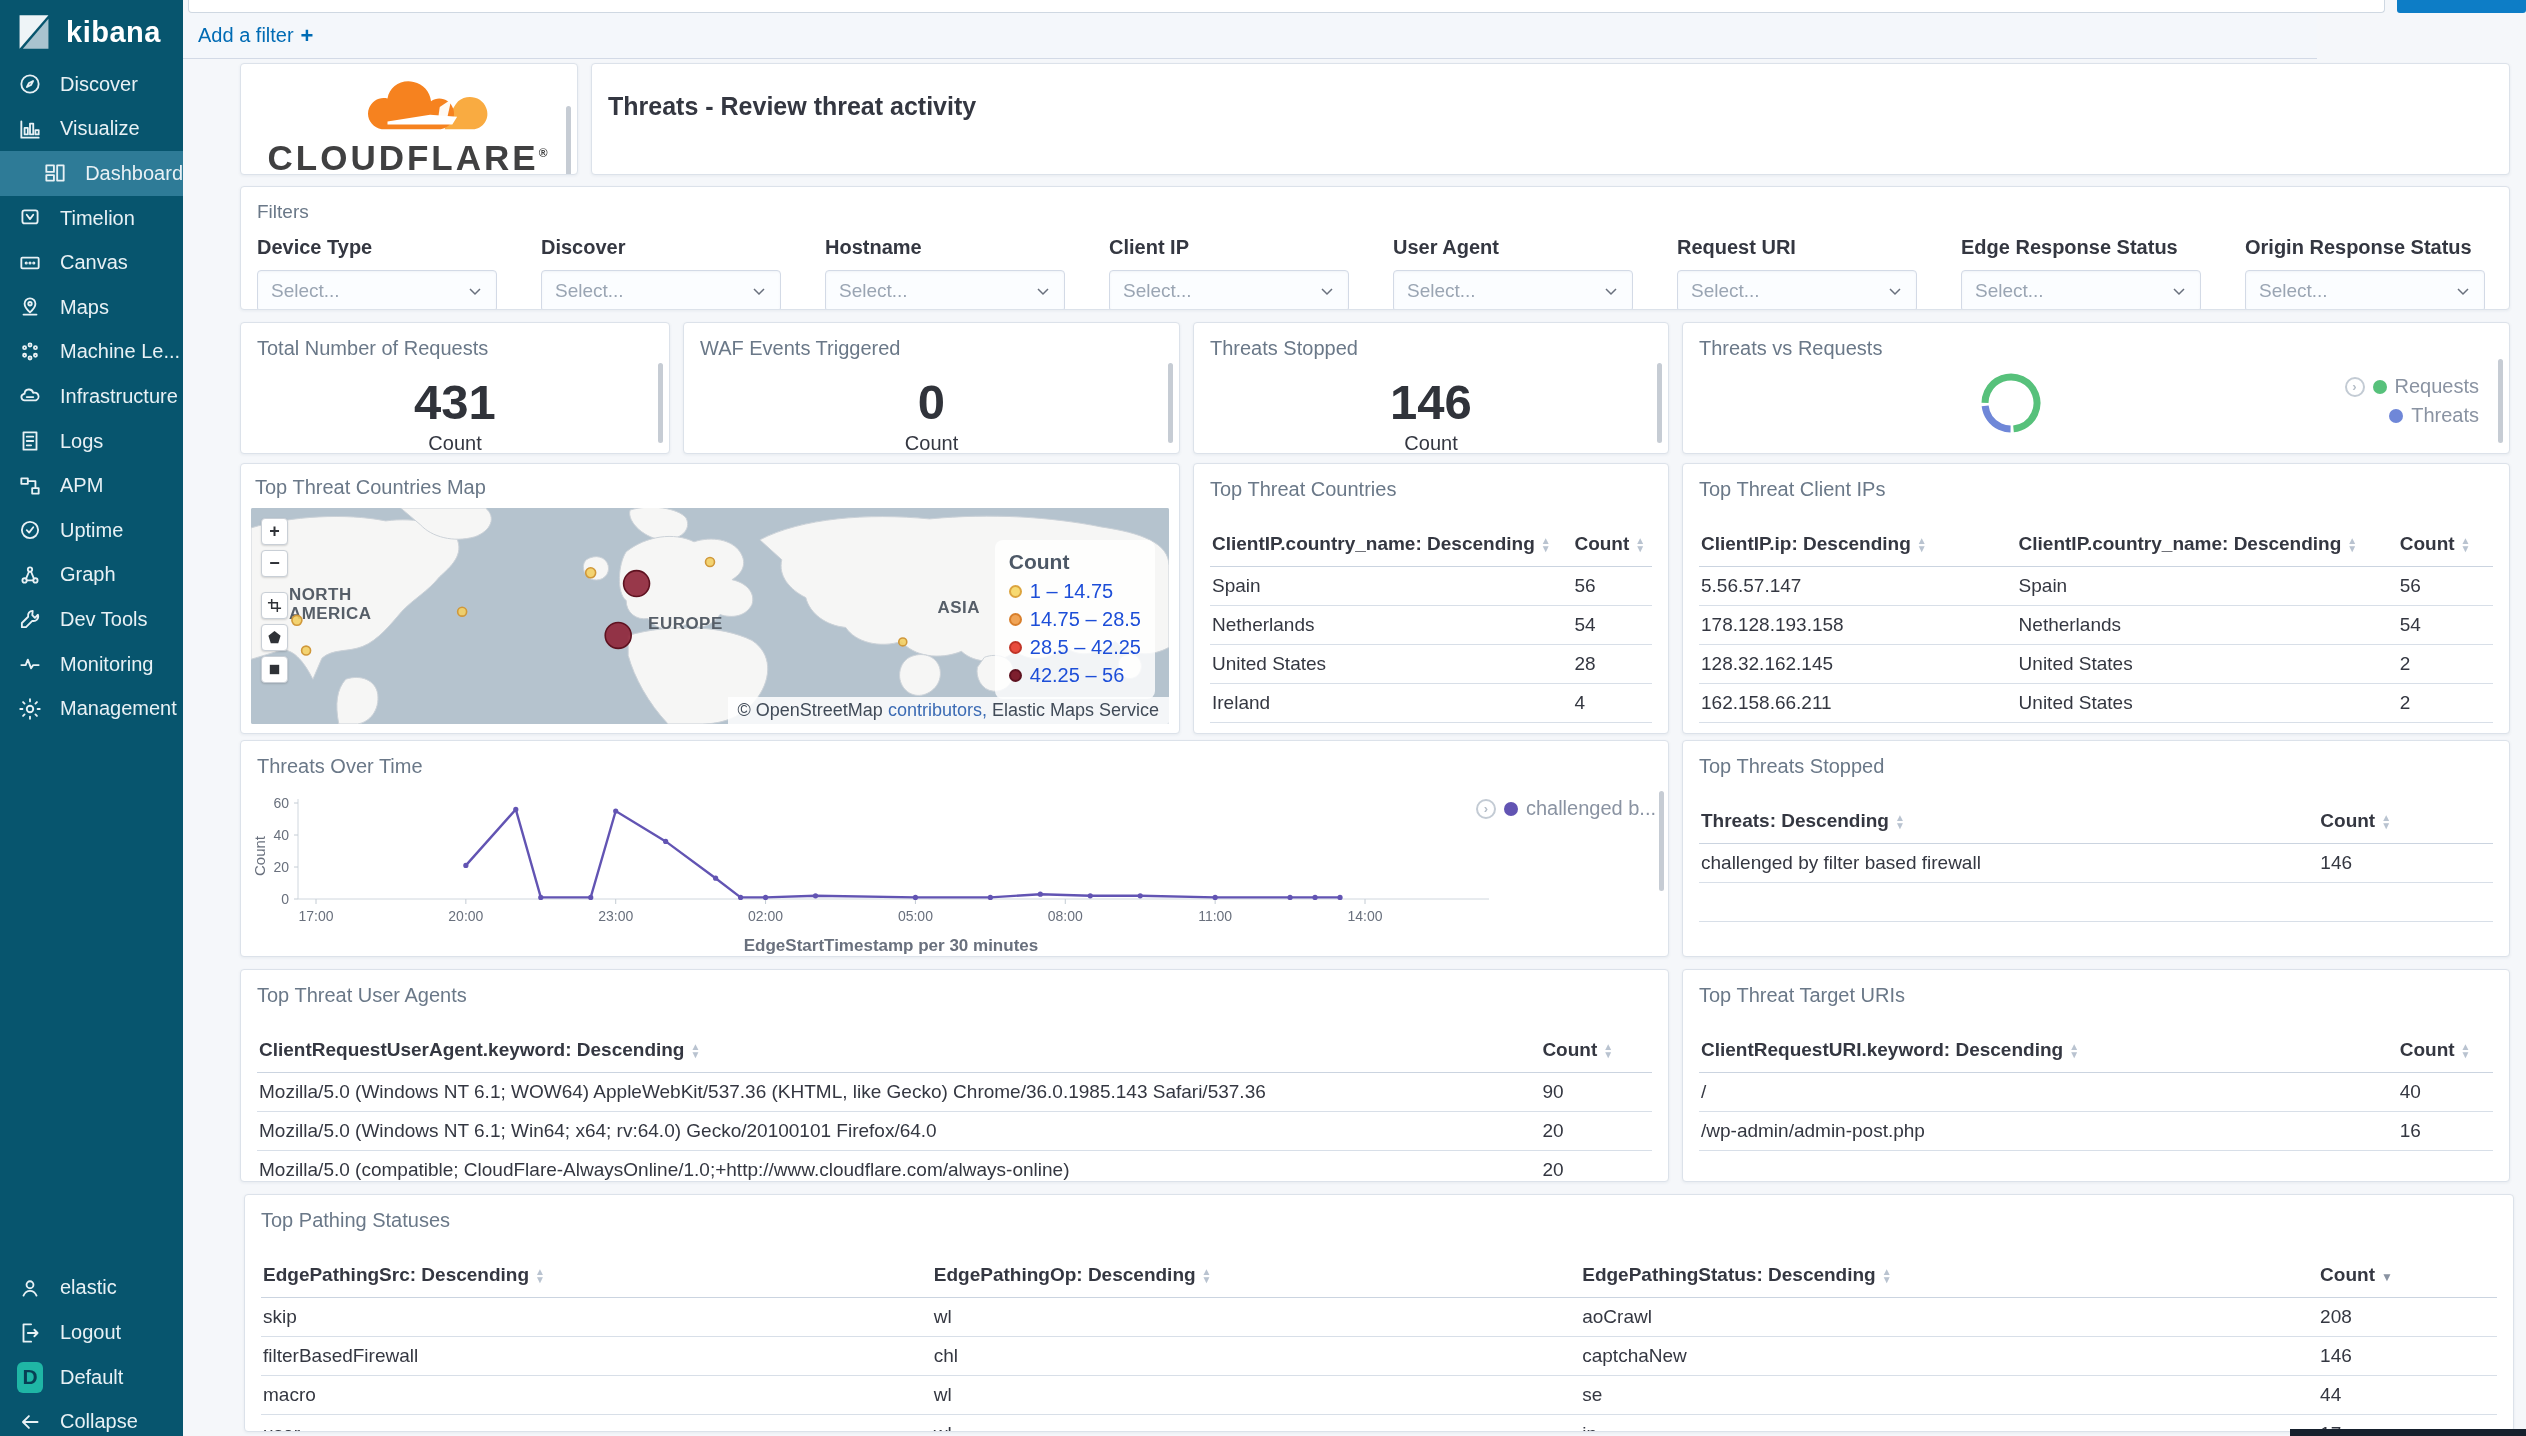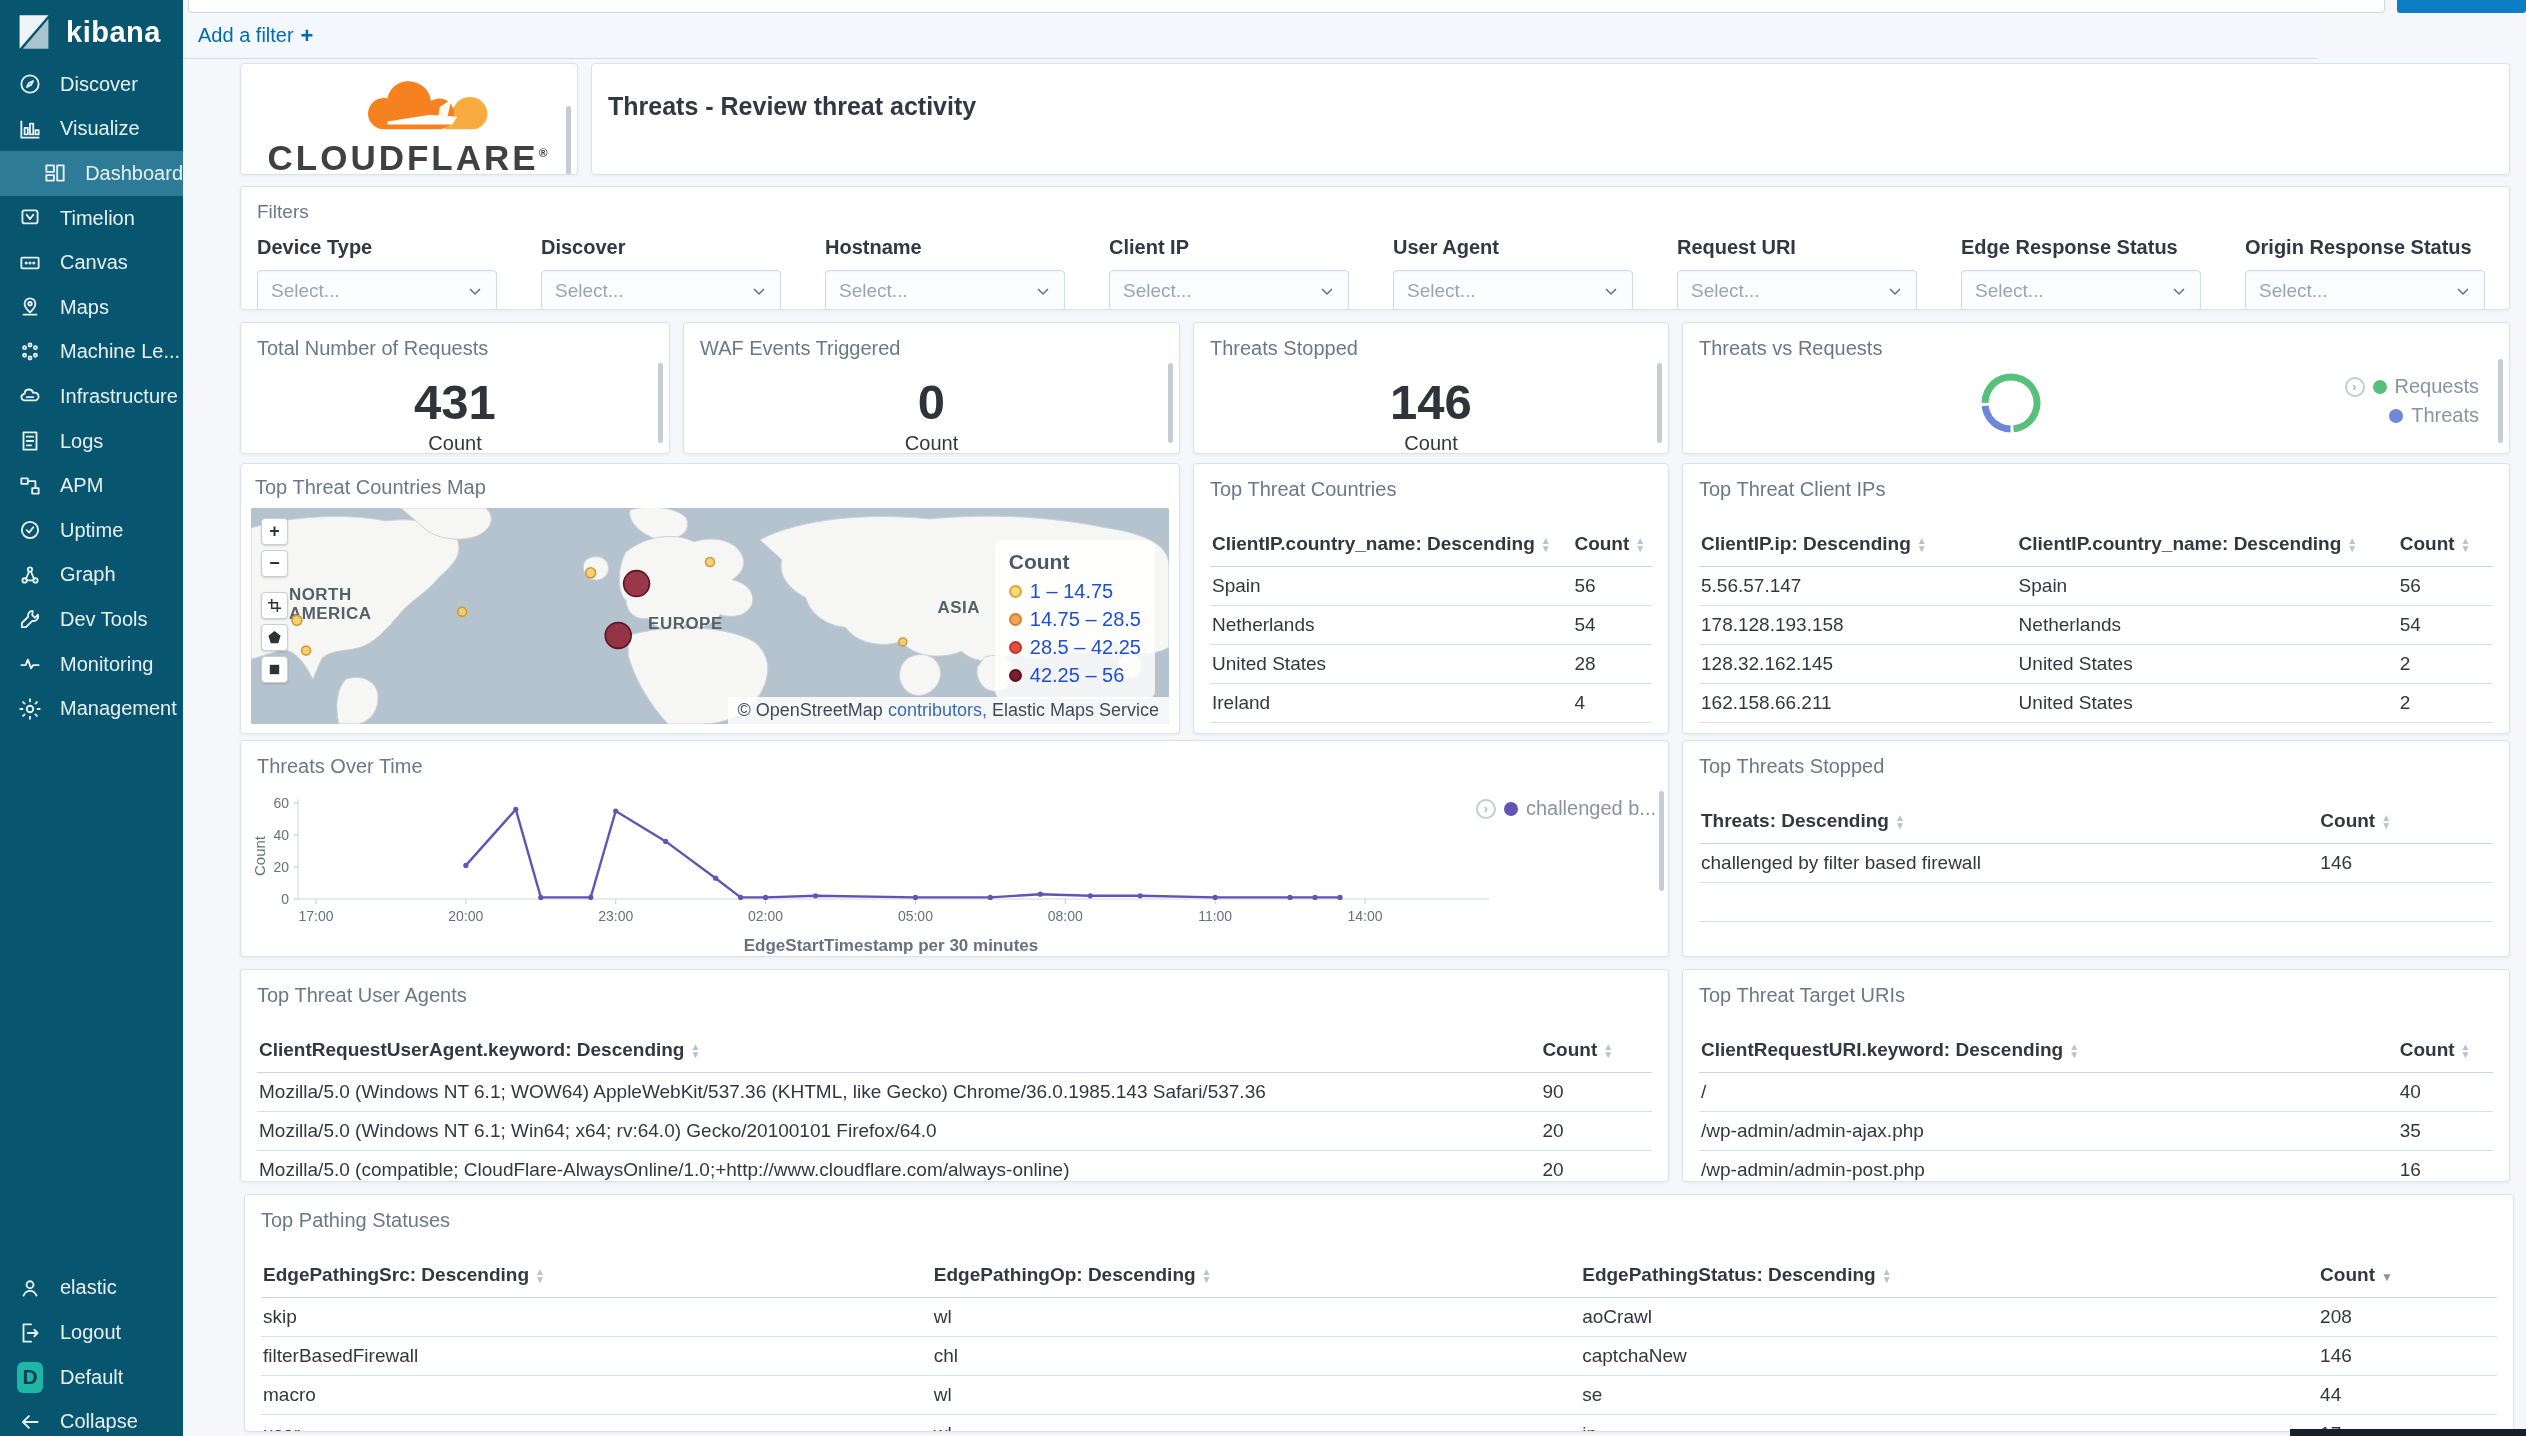--- a/index.html
+++ b/index.html
@@ -768,24 +768,20 @@
                 <i>▼</i>
               </span></th>
           </tr>
         </thead>
         <tbody>
           <tr>
             <td>/</td>
             <td>40</td>
           </tr>
           <tr>
-            <td>/wp-admin/admin-ajax.php</td>
-            <td>35</td>
-          </tr>
-          <tr>
             <td>/wp-admin/admin-post.php</td>
             <td>16</td>
           </tr>
         </tbody>
       </table>
     </div>
 </div>
 
 <div class="panel" style="left:244px; top:1194px; width:2270px; height:238px;">
   <div class="ptitle">Top Pathing Statuses</div>

